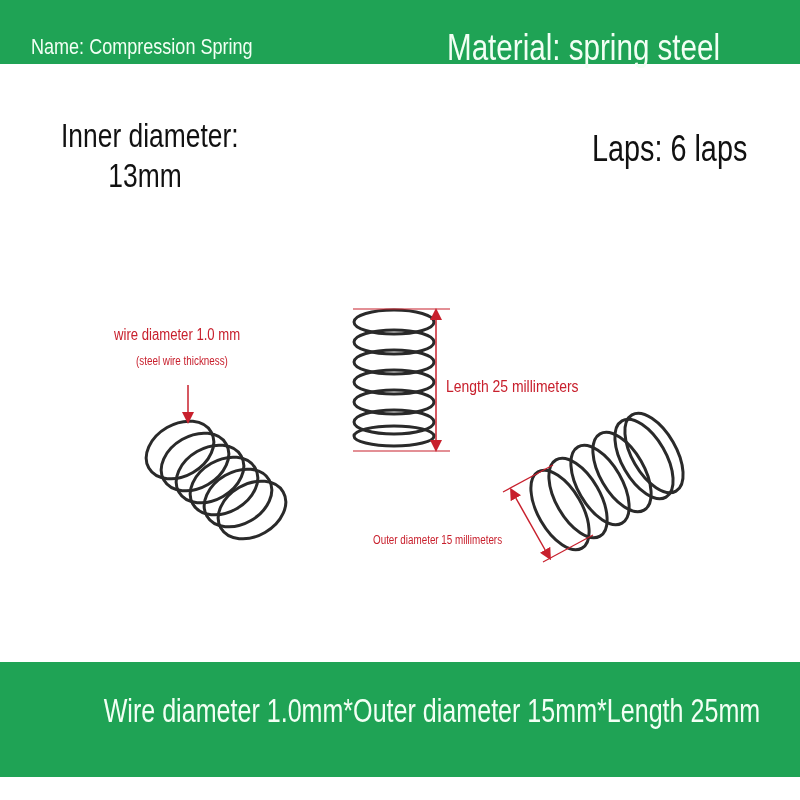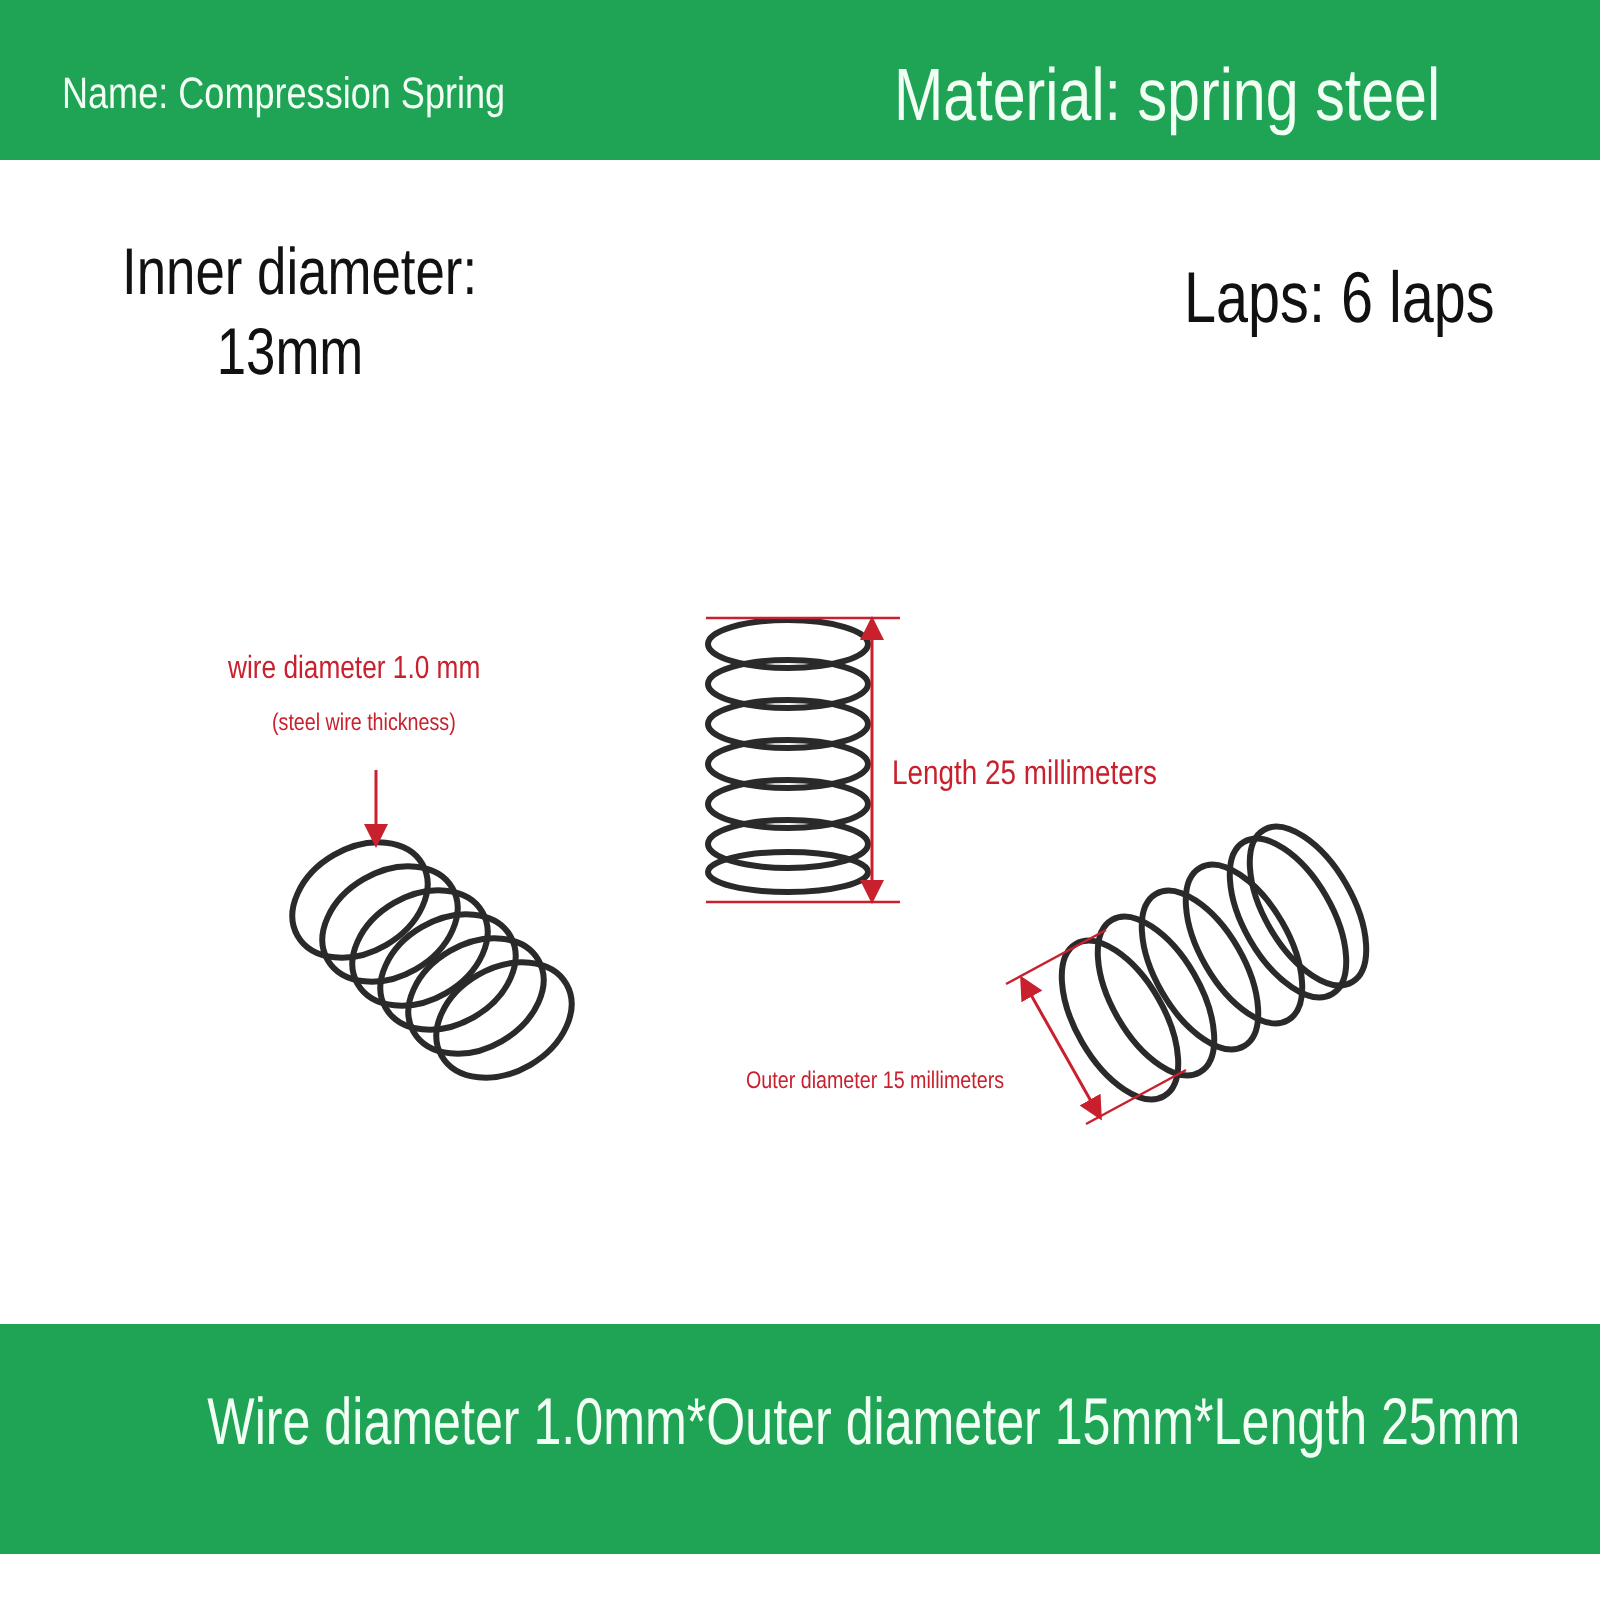--- a/index.html
+++ b/index.html
@@ -1,19 +1,19 @@
 <!DOCTYPE html>
 <html><head>
 <meta charset="utf-8">
 <style>
   html, body { margin: 0; padding: 0; }
   body { width: 800px; height: 800px; background: #ffffff; position: relative; overflow: hidden;
          font-family: "Liberation Sans", "DejaVu Sans", sans-serif; }
   .banner { position: absolute; left: 0; width: 800px; background: #1fa355; color: #f2fff4; }
-  .top-banner { top: 0; height: 80px; }
+  .top-banner { top: 0; height: 64px; }
   .bottom-banner { top: 662px; height: 115px; }
   .name-label { position: absolute; left: 31px; top: 34px; font-size: 22px; transform: scaleX(0.82); transform-origin: left center; white-space: nowrap; }
   .material-label { position: absolute; left: 447px; top: 27px; font-size: 37px; transform: scaleX(0.8); transform-origin: left center; white-space: nowrap; }
   .footer-label { position: absolute; left: 0; width: 800px; top: 30px; text-align: center; font-size: 33px; white-space: nowrap; }
   .footer-label span { display: inline-block; transform: scaleX(0.76); transform-origin: center; }
   .inner-diam { position: absolute; left: 40px; top: 116px; font-size: 33px; color: #111; text-align: center; width: 210px; line-height: 40px; }
   .inner-diam span { display: block; transform: scaleX(0.8); transform-origin: center; white-space: nowrap; }
   .laps { position: absolute; left: 592px; top: 128px; font-size: 36px; color: #111; transform: scaleX(0.8); transform-origin: left center; white-space: nowrap; }
   .red-note { position: absolute; color: #c8202d; white-space: nowrap; }
   .wire-note { left: 114px; top: 326px; font-size: 16px; transform: scaleX(0.82); transform-origin: left center; }

